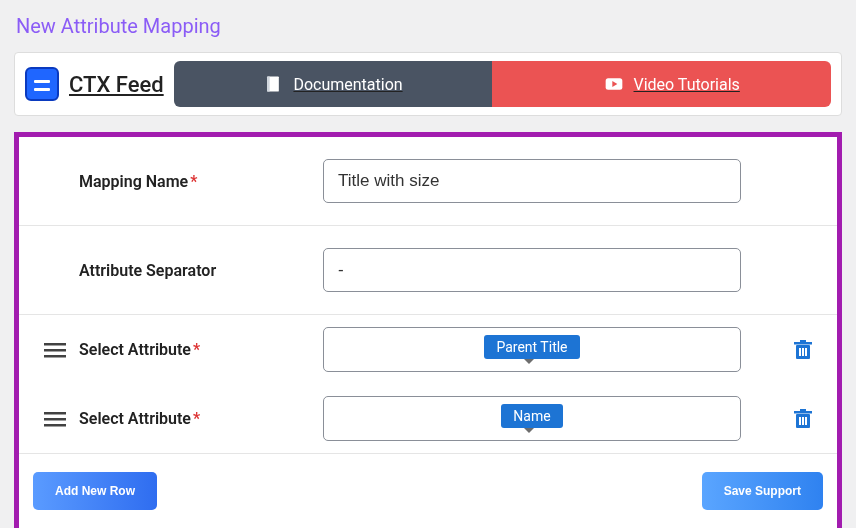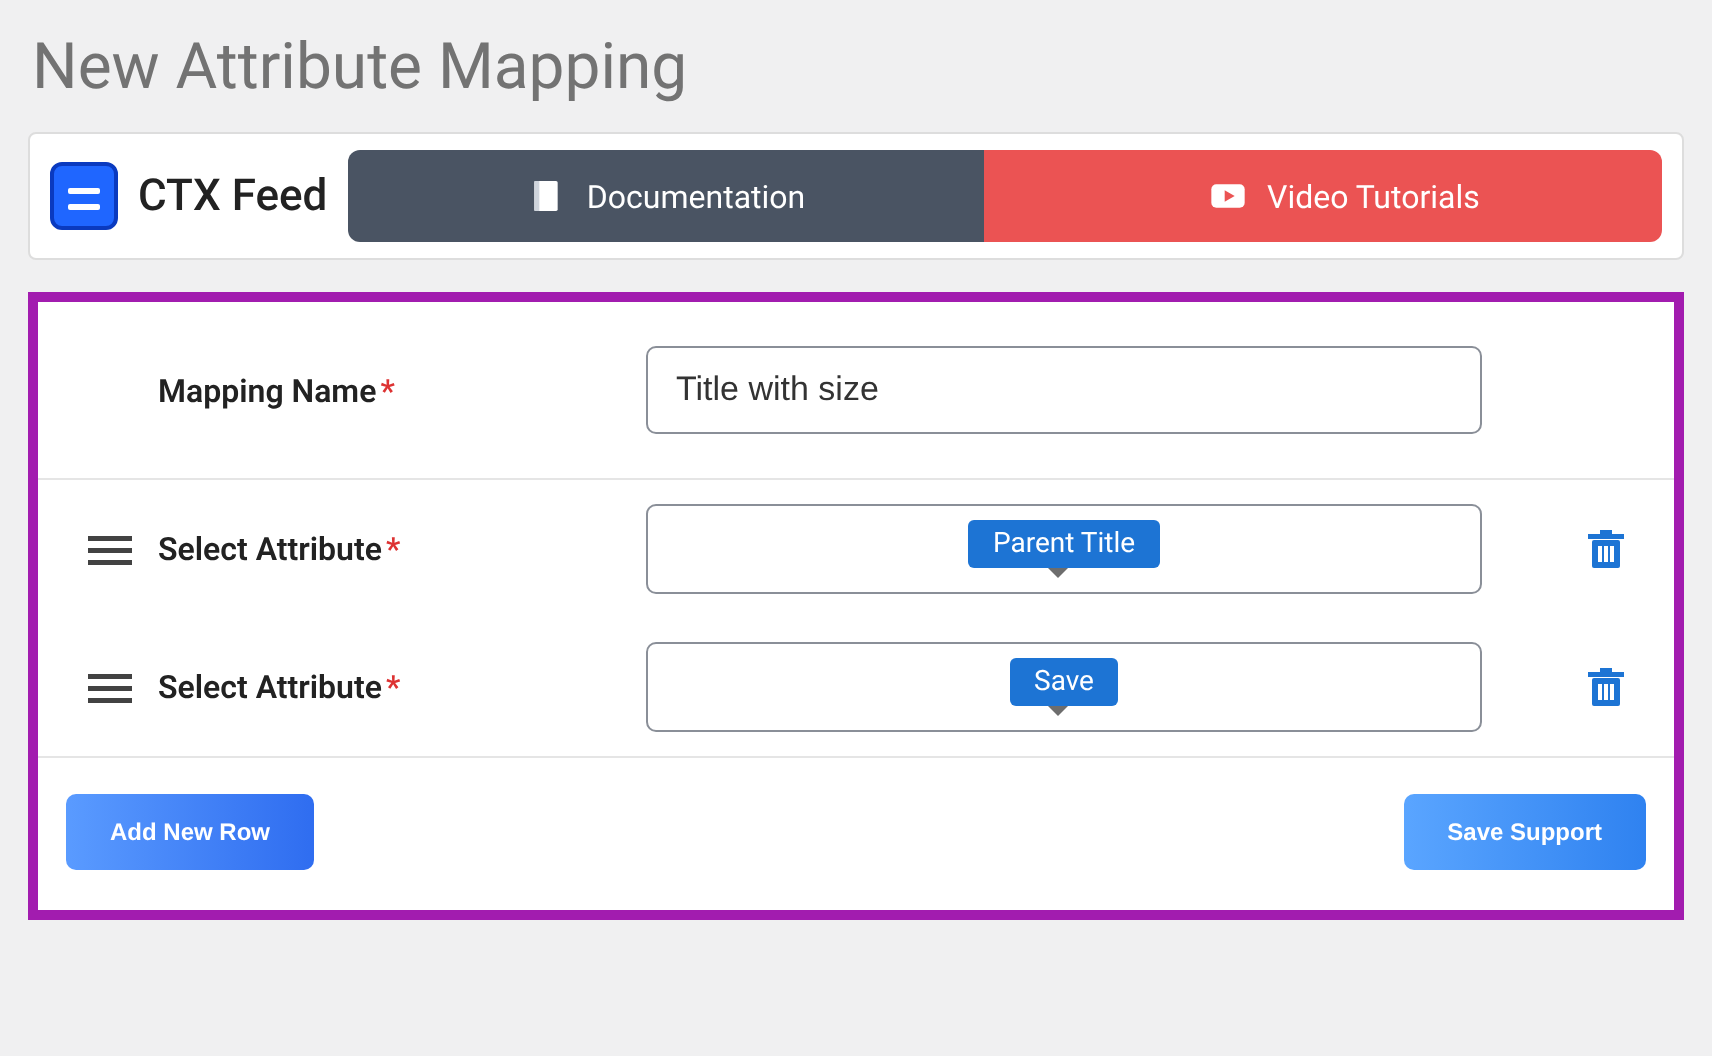--- a/index.html
+++ b/index.html
@@ -5,35 +5,36 @@
   * { box-sizing: border-box; }
   body {
     margin: 0;
     font-family: -apple-system, "Segoe UI", Roboto, Arial, sans-serif;
     background: #f0f0f1;
     padding: 10px 14px;
     width: 856px;
     color: #222;
   }
   h1.page-title {
-    font-size: 32px;
+    font-size: 20px;
     font-weight: 400;
     margin: 4px 2px 14px 2px;
-    color: #737373;
+    color: #8b5cf6;
   }
   
   .topbar {
     background: #fff;
     border: 1px solid #ddd;
     border-radius: 4px;
     padding: 8px 10px 8px 10px;
     display: flex;
     align-items: center;
     gap: 4px;
     margin-bottom: 16px;
+    text-decoration: underline;
   }
   .brand {
     display: flex;
     align-items: center;
     gap: 10px;
     padding-right: 6px;
   }
   .brand-logo {
     width: 34px; height: 34px;
     background: #1f66ff;
@@ -201,20 +202,28 @@
     <div class="drag-col"></div>
     <div class="label-col">
       <span>Mapping Name</span><span class="req">*</span>
     </div>
     <div class="field-col">
       <input class="text-input" type="text" value="Title with size" style="">
     </div>
     <div class="trash-col"></div>
   </div>
 
+  <div class="row">
+    <div class="drag-col"></div>
+    <div class="label-col">Attribute Separator</div>
+    <div class="field-col">
+      <input class="text-input" type="text" value="-" style="">
+    </div>
+    <div class="trash-col"></div>
+  </div>
 
   <div class="row" style="padding:12px 12px;">
     <div class="drag-col">
       <svg width="22" height="18" viewBox="0 0 22 18">
           <rect y="2" width="22" height="2.5" fill="#222"></rect>
           <rect y="8" width="22" height="2.5" fill="#222"></rect>
           <rect y="14" width="22" height="2.5" fill="#222"></rect>
         </svg>
     </div>
     <div class="label-col">
@@ -244,21 +253,21 @@
           <rect y="2" width="22" height="2.5" fill="#222"></rect>
           <rect y="8" width="22" height="2.5" fill="#222"></rect>
           <rect y="14" width="22" height="2.5" fill="#222"></rect>
         </svg>
     </div>
     <div class="label-col">
       <span>Select Attribute</span><span class="req">*</span>
     </div>
     <div class="field-col">
       <div class="select-box">
-        <span class="chip">Save</span>
+        <span class="chip">Name</span>
         <span class="chev"></span>
       </div>
     </div>
     <div class="trash-col">
       <svg width="18" height="20" viewBox="0 0 18 20">
           <rect x="2" y="5" width="14" height="14" rx="1" fill="#1d74d4"></rect>
           <rect x="0" y="2" width="18" height="2.5" fill="#1d74d4"></rect>
           <rect x="6" y="0" width="6" height="2.5" fill="#1d74d4"></rect>
           <rect x="5" y="8" width="2" height="8" fill="#fff"></rect>
           <rect x="8" y="8" width="2" height="8" fill="#fff"></rect>

